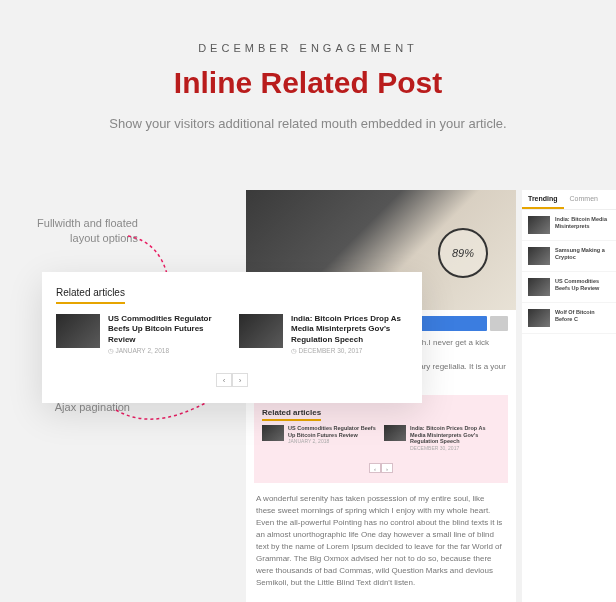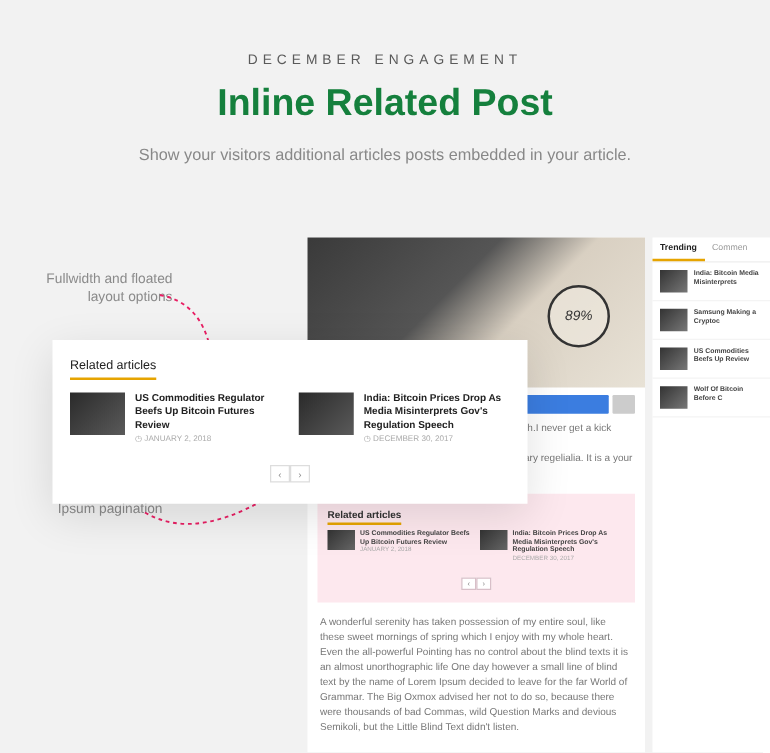--- a/index.html
+++ b/index.html
@@ -17,21 +17,21 @@
   }
   .eyebrow {
     font-size: 11px;
     letter-spacing: 4px;
     color: #5a5a5a;
     font-weight: 400;
   }
   .main-title {
     font-size: 30px;
     font-weight: 700;
-    color: #15803d;
+    color: #b91c1c;
     margin-top: 12px;
   }
   .subtitle {
     font-size: 13px;
     color: #888;
     line-height: 1.6;
     margin-top: 14px;
     max-width: 430px;
     margin-left: auto;
     margin-right: auto;
@@ -275,27 +275,27 @@
     background: #e91e63;
     position: absolute;
   }
 </style>
 </head>
 <body>
 
 <div class="header-section">
   <div class="eyebrow">DECEMBER ENGAGEMENT</div>
   <div class="main-title">Inline Related Post</div>
-  <div class="subtitle">Show your visitors additional articles posts embedded in your article.</div>
+  <div class="subtitle">Show your visitors additional related mouth embedded in your article.</div>
 </div>
 
 <div class="canvas">
 
   <div class="anno a1">Fullwidth and floated layout options</div>
-  <div class="anno a2">Ipsum pagination</div>
+  <div class="anno a2">Ajax pagination</div>
 
   <svg class="arrow" style="left:120px;top:42px;" width="60" height="60">
     <path d="M8 4 Q 40 10 48 46" stroke="#e91e63" stroke-width="1.5" stroke-dasharray="3 3" fill="none"></path>
   </svg>
   <div class="dot" style="left:163px;top:86px;"></div>
 
   <svg class="arrow" style="left:110px;top:196px;" width="130" height="60">
     <path d="M6 24 Q 50 50 120 2" stroke="#e91e63" stroke-width="1.5" stroke-dasharray="3 3" fill="none"></path>
   </svg>
   <div class="dot" style="left:227px;top:189px;"></div>

